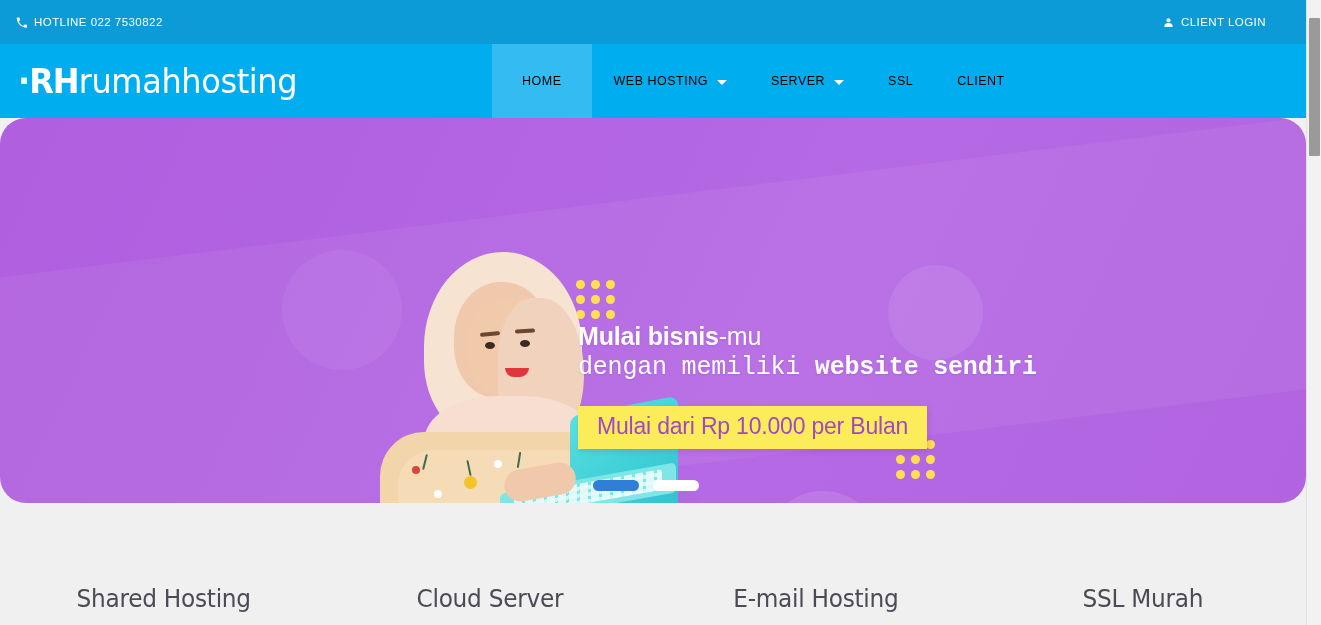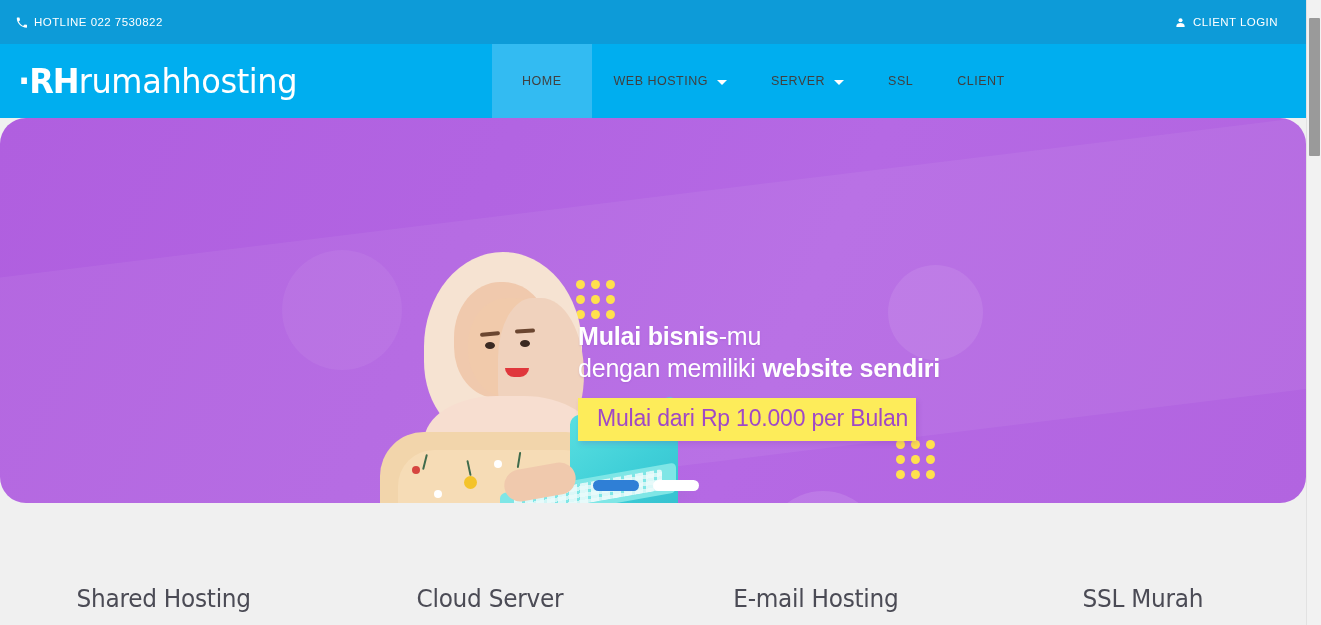--- a/index.html
+++ b/index.html
@@ -26,21 +26,21 @@
   
   #topbar {
     position:relative;
     height:44px;
     background:#0d9bd8;
     color:#ffffff;
   }
   #topbar-inner {
     position:relative;
     height:44px;
-    padding:0 6px 0 16px;
+    padding:0 18px 0 16px;
     display:flex;
     align-items:center;
     justify-content:space-between;
   }
   .topbar-item {
     display:flex;
     align-items:center;
     gap:7px;
     font-size:11.5px;
     letter-spacing:.45px;
@@ -84,21 +84,21 @@
     display:flex;
     align-items:stretch;
   }
   .nav-item {
     height:74px;
     display:flex;
     align-items:center;
     justify-content:center;
     gap:9px;
     padding:0 22px;
-    color:#404040;
+    color:#000000;
     font-size:12.5px;
     letter-spacing:.5px;
     white-space:nowrap;
     cursor:pointer;
   }
   .nav-item.active { background:#33bbf2; padding:0 30px; }
   .nav-caret {
     width:0; height:0;
     border-left:5px solid transparent;
     border-right:5px solid transparent;
@@ -165,31 +165,32 @@
   }
   #hero-line1 b { font-weight:700; }
   #hero-line2 {
     color:#ffffff;
     font-size:25px;
     font-weight:400;
     line-height:1.28;
     letter-spacing:-.2px;
     white-space:nowrap;
     text-shadow:0 1px 2px rgba(120,50,160,.18);
+    font-family:Liberation Mono, monospace;
   }
   #hero-line2 b { font-weight:700; }
   #hero-price {
     display:inline-block;
-    margin-top:14px;
+    margin-top:22px;
     background:#fdec5a;
     color:#a049c6;
     font-size:23px;
     font-weight:400;
     letter-spacing:-.2px;
-    padding:7px 8px 9px 19px;
+    padding:7px 19px 9px 19px;
     white-space:nowrap;
     box-shadow:2px 3px 5px rgba(120,50,160,.18);
   }
 
   
   #person {
     position:absolute;
     left:372px; top:128px;
     width:320px; height:257px;
   }

